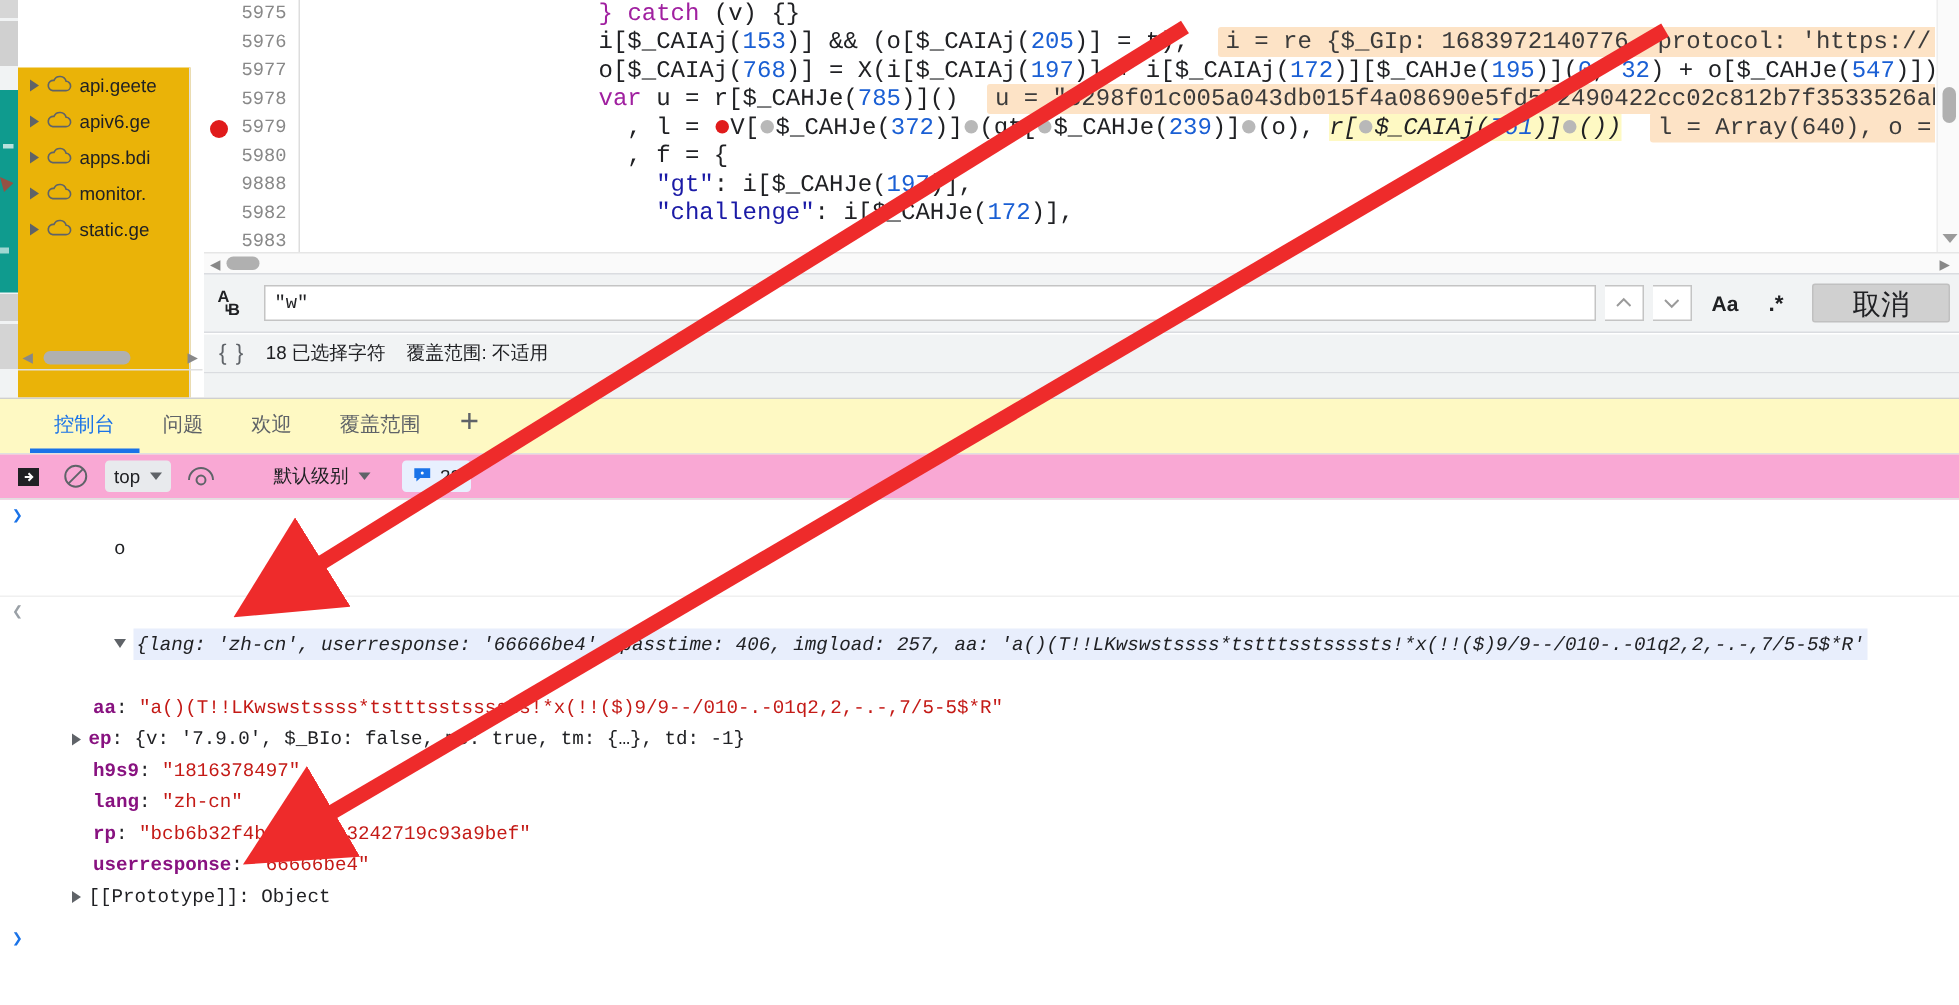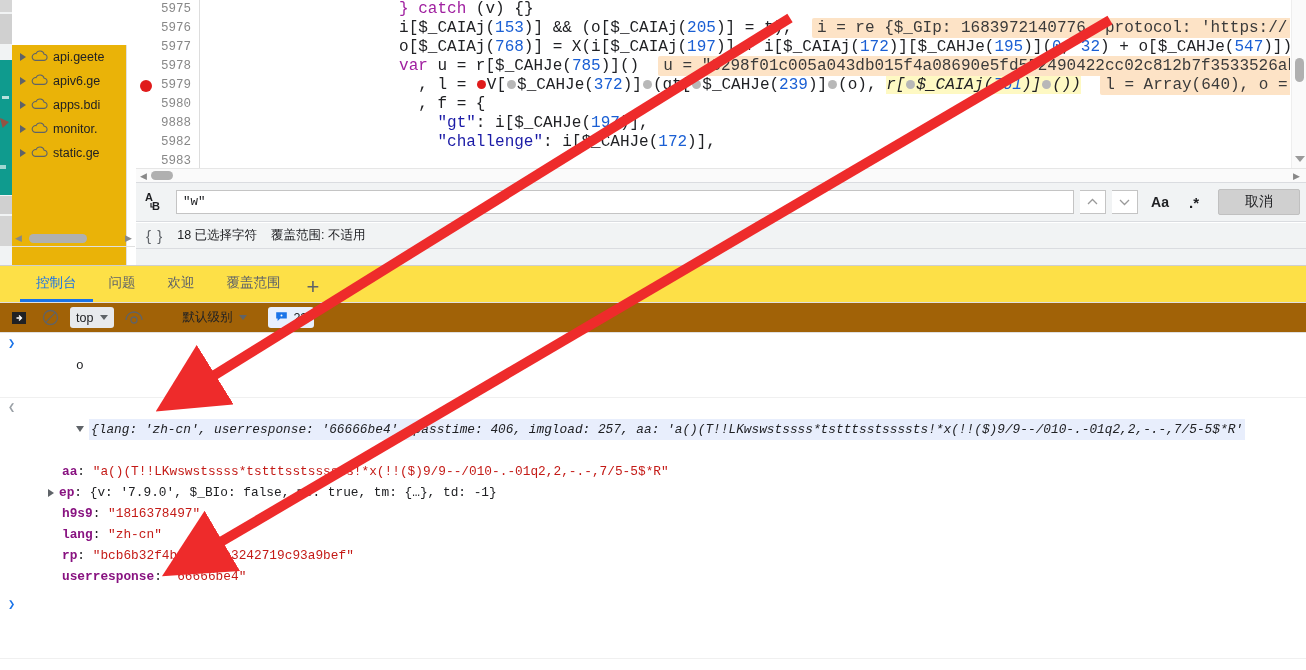--- a/index.html
+++ b/index.html
@@ -77,39 +77,39 @@
   #searchbar { position:absolute; left:136px; top:182px; right:0; height:40px; background:#f1f3f4;
      border-top:1px solid #dadce0; border-bottom:1px solid #dadce0; display:flex; align-items:center; padding:0 6px; gap:6px;}
   #ab-icon { width:28px; height:28px; display:flex; align-items:center; justify-content:center; flex:0 0 auto; cursor:pointer;}
   #search-input { flex:1; height:24px; border:1px solid #c4c4c4; background:#fff; padding:0 6px;
      font-family:"Liberation Mono", monospace; font-size:12.5px; color:#202124; outline:none; }
   .nav-btn { width:26px; height:24px; background:#fff; border:1px solid #c4c4c4; border-left:none;
      display:flex; align-items:center; justify-content:center; cursor:pointer; color:#9a9a9a; font-size:11px;}
   .sb-tog { padding:0 7px; font-size:14px; font-weight:bold; color:#202124; cursor:pointer; }
   .sb-tog.rex { font-size:15px; }
   #cancel-btn { background:#d0d0d0; border:1px solid #c0c0c0; border-radius:2px; height:26px;
-     padding:0 26px; font-size:14px; color:#202124; cursor:pointer; margin-left:6px; }
+     padding:0 26px; font-size:19px; color:#202124; cursor:pointer; margin-left:6px; }
 
   
   #statusbar { position:absolute; left:136px; top:223px; right:0; height:26px; background:#f1f3f4;
      border-bottom:1px solid #dadce0; display:flex; align-items:center; gap:14px; padding-left:10px; }
   #sb-curly { font-size:15px; color:#5f6368; letter-spacing:1px; cursor:pointer; }
   #sb-sel, #sb-cov { font-size:12.5px; color:#202124; }
   #statusbar2 { position:absolute; left:136px; top:249px; right:0; height:16px; background:#f1f3f4; }
 
   
   #drawer { position:absolute; left:0; top:265px; width:1306px; height:405px; background:#fff;
      border-top:1px solid #cfcfcf; }
-  #drawer-tabs { position:relative; height:37px; background:#fde047; border-bottom:1px solid #e0e0e0;
-     display:flex; align-items:flex-end; padding-left:20px; }
+  #drawer-tabs { position:relative; height:37px; background:#fef9c3; border-bottom:1px solid #e0e0e0;
+     display:flex; padding-left:20px; }
   .dtab { padding:0 16px; height:36px; line-height:34px; font-size:13.5px; color:#5f6368; cursor:pointer; }
   .dtab.active { color:#1a73e8; border-bottom:3px solid #1a73e8; font-weight:500; }
   #tab-plus { font-size:22px; color:#5f6368; padding:0 10px; line-height:30px; cursor:pointer; }
 
-  #console-toolbar { position:relative; height:30px; background:#a16207; border-bottom:1px solid #e0e0e0;
+  #console-toolbar { position:relative; height:30px; background:#f9a8d4; border-bottom:1px solid #e0e0e0;
      display:flex; align-items:center; padding:0 8px; gap:9px; }
   .ctb-ico { width:22px; height:22px; display:flex; align-items:center; justify-content:center; cursor:pointer; }
   #ctx-select { background:#e8eaed; border-radius:3px; height:21px; display:flex; align-items:center;
      padding:0 6px; gap:7px; font-size:12.5px; color:#202124; cursor:pointer; }
   #filter-input { width:186px; height:22px; border:1px solid #c4c4c4; background:#fff; padding:0 6px;
      font-size:12.5px; color:#202124; outline:none; }
   #level-select { display:flex; align-items:center; gap:7px; font-size:12.5px; color:#202124; cursor:pointer;
      margin-left:28px; }
   #issues-badge { display:flex; align-items:center; gap:5px; background:#e8f0fe; border-radius:3px; height:21px;
      padding:0 7px; font-size:12.5px; color:#202124; cursor:pointer; margin-left:12px; }
@@ -346,20 +346,21 @@
     <div class="prop"><span class="k">h9s9</span>: <span class="s">"1816378497"</span></div>
 
 
     <div class="prop"><span class="k">lang</span>: <span class="s">"zh-cn"</span></div>
 
 
     <div class="prop"><span class="k">rp</span>: <span class="s">"bcb6b32f4b49185db3242719c93a9bef"</span></div>
 
     <div class="prop"><span class="k">userresponse</span>: <span class="s">"66666be4"</span></div>
 
+    <div class="prop" style="padding-left:48px;"><span class="tri-sm"></span><span>[[Prototype]]</span>: <span>Object</span></div>
 
     <div class="crow" style="margin-top:8px;">
       <span class="cmark inp">❯</span>
     </div>
 
   </div>
 </div>
 
 <svg id="arrows">
   <defs>

